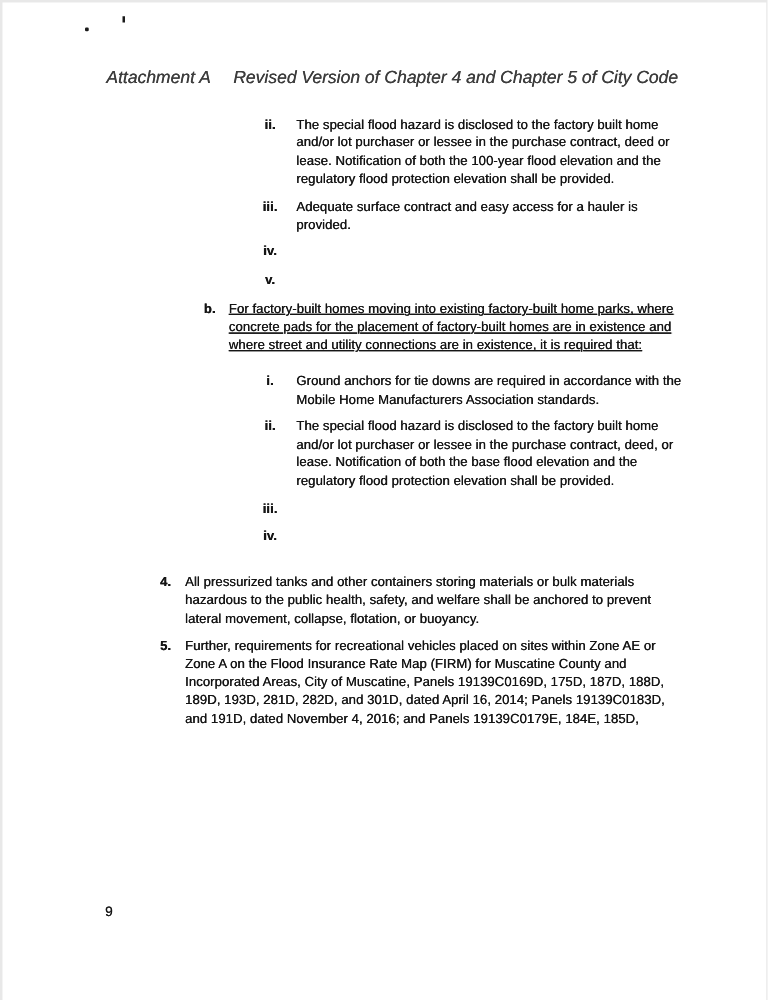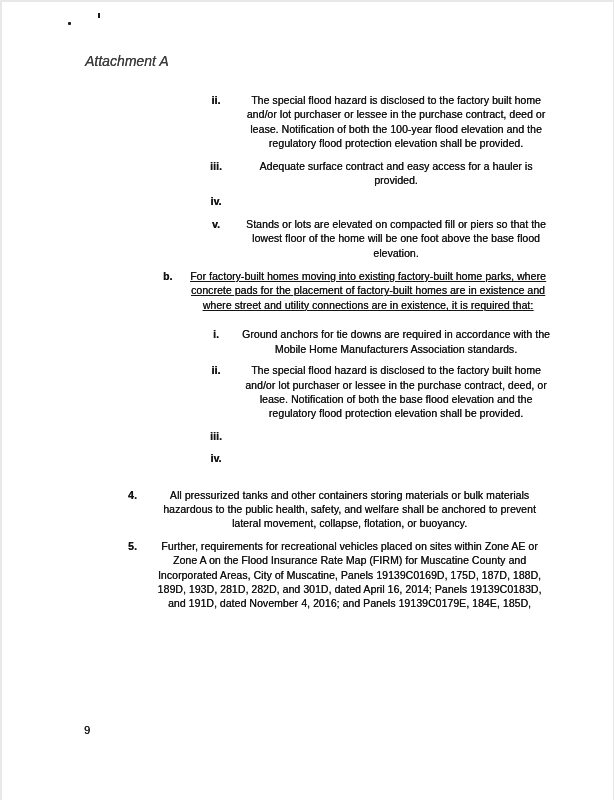--- a/index.html
+++ b/index.html
@@ -40,21 +40,21 @@
     position: absolute;
     left: 0; top: 88px;
     width: 614px;
     font-size: 10.5px;
     line-height: 14.4px;
     letter-spacing: 0.05px;
     text-shadow: 0.25px 0 0 currentColor; 
   }
   .row { display: flex; }
   .row .marker { flex: 0 0 auto; font-weight: 700; }
-  .row .text  { flex: 0 0 auto; text-align: center; }
+  .row .text  { flex: 0 0 auto; }
 
   
   .row-roman { margin-left: 200px; margin-bottom: 4px; }
   .row-roman .marker { width: 24px; text-align: center; margin-right: 8px; }
   .row-roman .text { width: 320px; }
 
   
   .row-letter { margin-left: 158px; margin-bottom: 11px; margin-top: 1px; }
   .row-letter .marker { width: 14px; text-align: left; margin-right: 6px; }
   .row-letter .text { width: 372px; text-decoration: underline; }
@@ -79,38 +79,38 @@
 </head>
 <body>
 
 <div class="page">
 
   <span class="artifact-dot"></span>
   <span class="artifact-tick"></span>
 
   <div class="doc-header">
     <span>Attachment A</span>
+    <span>Revised Version of Chapter 4 and Chapter 5 of City Code</span>
   </div>
 
   <div class="doc-body">
 
     <div class="row row-roman">
       <span class="marker">ii.</span>
       <span class="text">The special flood hazard is disclosed to the factory built home and/or lot purchaser or lessee in the purchase contract, deed or lease. Notification of both the 100-year flood elevation and the regulatory flood protection elevation shall be provided.</span>
     </div>
     <div class="row row-roman mb3">
       <span class="marker">iii.</span>
       <span class="text">Adequate surface contract and easy access for a hauler is provided.</span>
     </div>
     <div class="row row-roman">
       <span class="marker">iv.</span>
     </div>
     <div class="row row-roman mb5">
       <span class="marker">v.</span>
-      <span class="text">Stands or lots are elevated on compacted fill or piers so that the lowest floor of the home will be one foot above the base flood elevation.</span>
     </div>
 
     <div class="row row-letter">
       <span class="marker">b.</span>
       <span class="text">For factory-built homes moving into existing factory-built home parks, where concrete pads for the placement of factory-built homes are in existence and where street and utility connections are in existence, it is required that:</span>
     </div>
 
     <div class="row row-roman mb3 sub-first">
       <span class="marker">i.</span>
       <span class="text">Ground anchors for tie downs are required in accordance with the Mobile Home Manufacturers Association standards.</span>

